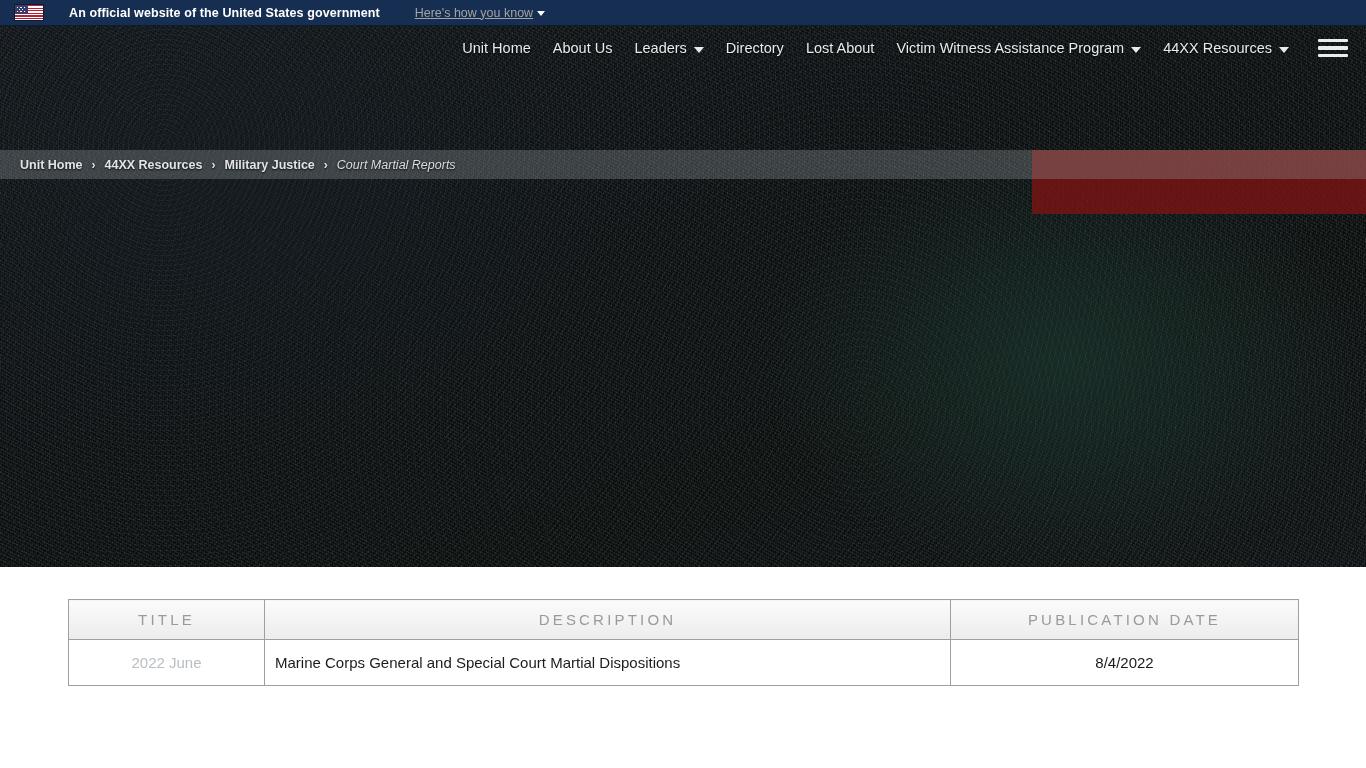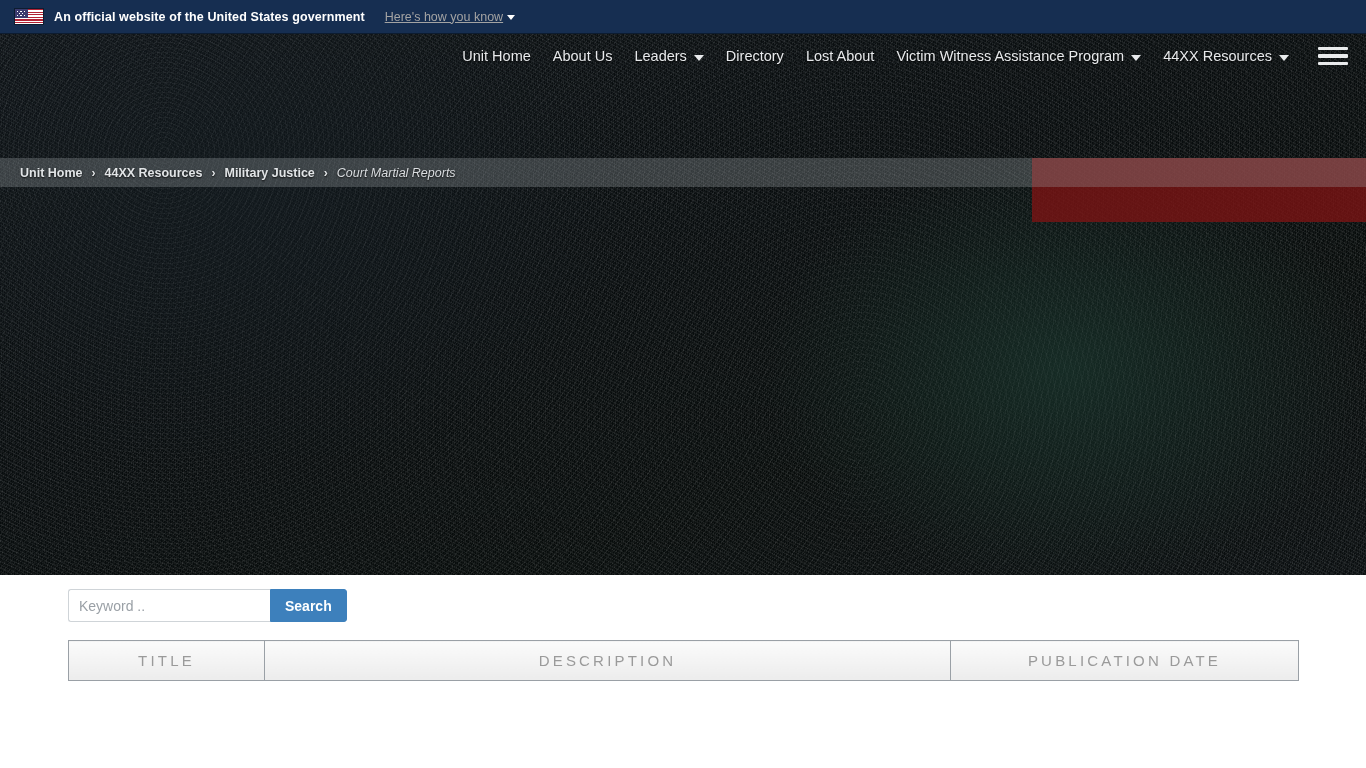--- a/index.html
+++ b/index.html
@@ -5,26 +5,26 @@
   * { box-sizing: border-box; margin: 0; padding: 0; }
   html, body {
     width: 1366px; height: 768px;
     overflow: hidden;
     background: #ffffff;
     font-family: "Liberation Sans", sans-serif;
   }
 
   
   .gov-banner {
-    height: 34px;
+    height: 26px;
     background: #162e51;
     display: flex;
     align-items: center;
     padding-left: 14px;
-    gap: 10px;
+    gap: 25px;
     border-bottom: 1px solid #0d1c30;
   }
   .flag-icon {
     width: 30px; height: 17px;
     position: relative;
     display: inline-block;
     background: repeating-linear-gradient(
       to bottom,
       #b22234 0px, #b22234 1.3px,
       #ffffff 1.3px, #ffffff 2.6px
@@ -331,36 +331,39 @@
     <span class="crumb">44XX Resources</span>
     <span class="crumb-sep">›</span>
     <span class="crumb">Military Justice</span>
     <span class="crumb-sep">›</span>
     <span class="crumb current">Court Martial Reports</span>
   </div>
 </div>
 
 <div class="content">
 
-  <div class="search-row">
-    <input class="search-input" type="text" placeholder="Keyword .." style="">
-    <button class="search-btn">Search</button>
-  </div>
 
   <div class="table-wrap">
     <table class="reports">
       <colgroup>
         <col class="col-title">
           <col class="col-desc">
           <col class="col-date">
       </colgroup>
       <thead>
         <tr>
           <th>TITLE</th>
           <th>DESCRIPTION</th>
           <th>PUBLICATION DATE</th>
         </tr>
       </thead>
       <tbody>
+        <tr>
+          <td class="cell-title">
+            <a>2022 June</a>
+          </td>
+          <td class="cell-desc">Marine Corps General and Special Court Martial Dispositions</td>
+          <td class="cell-date">8/4/2022</td>
+        </tr>
       </tbody>
     </table>
   </div>
 </div>
 
 </body></html>

